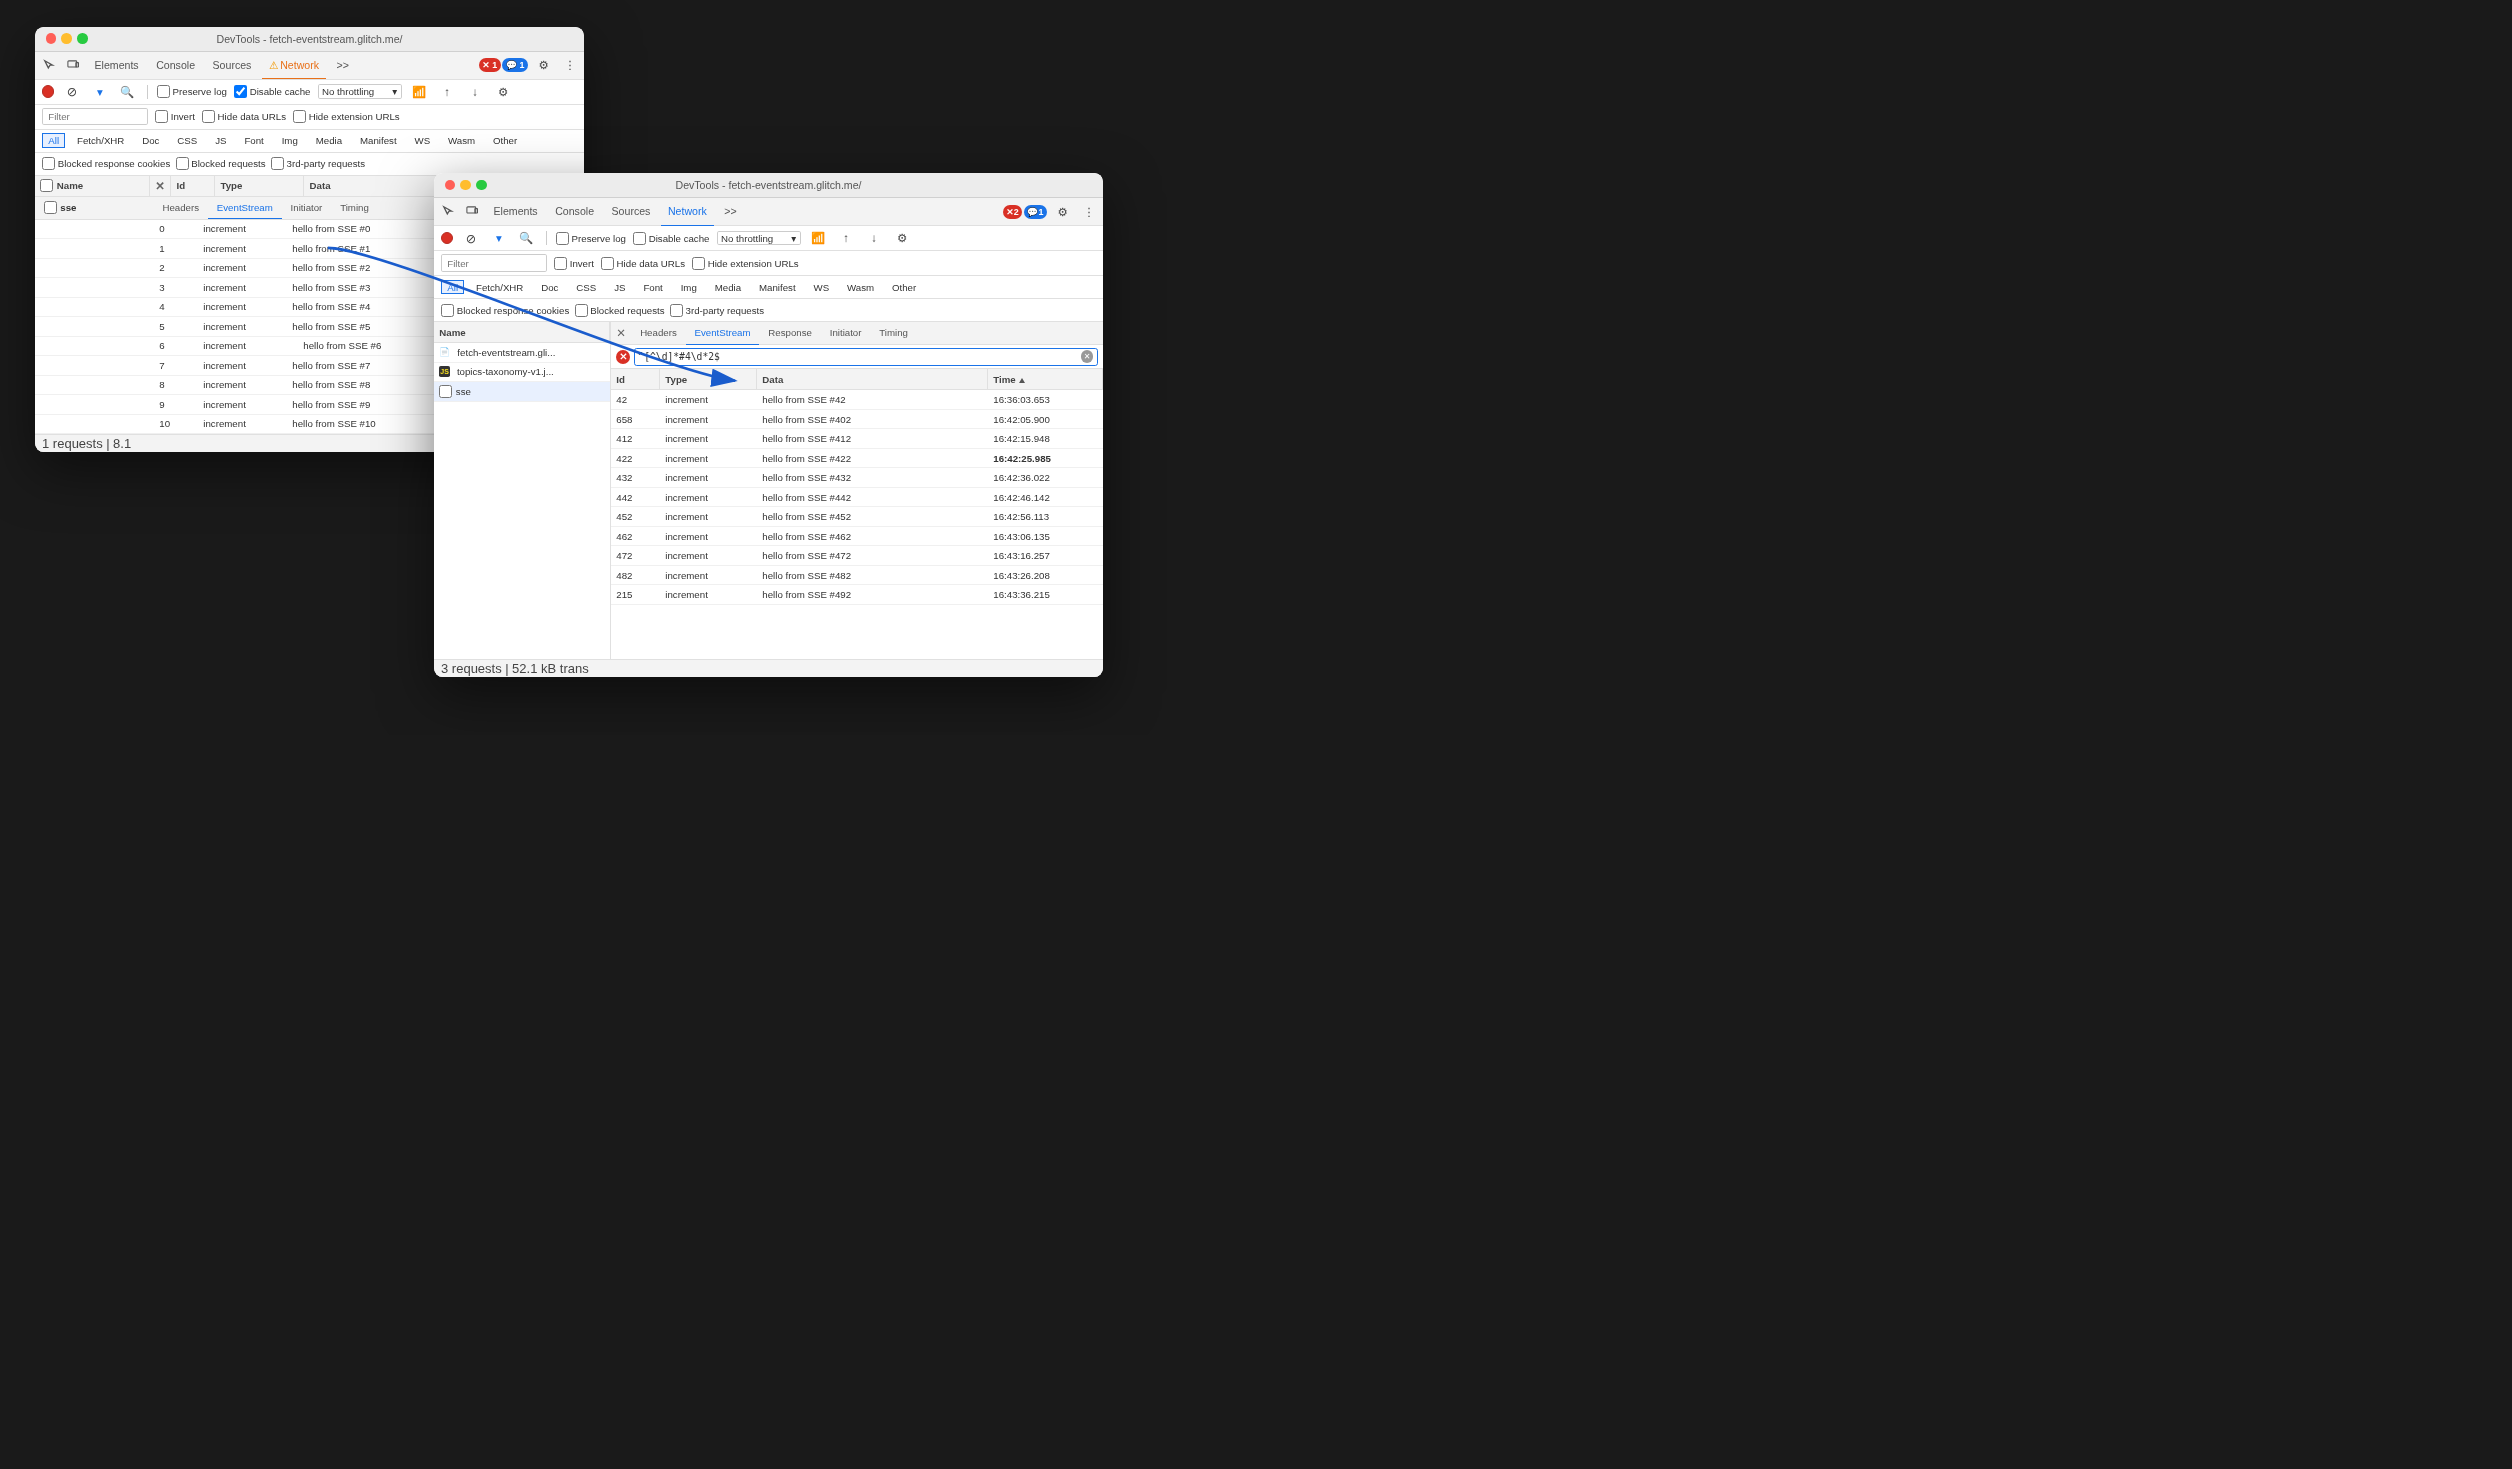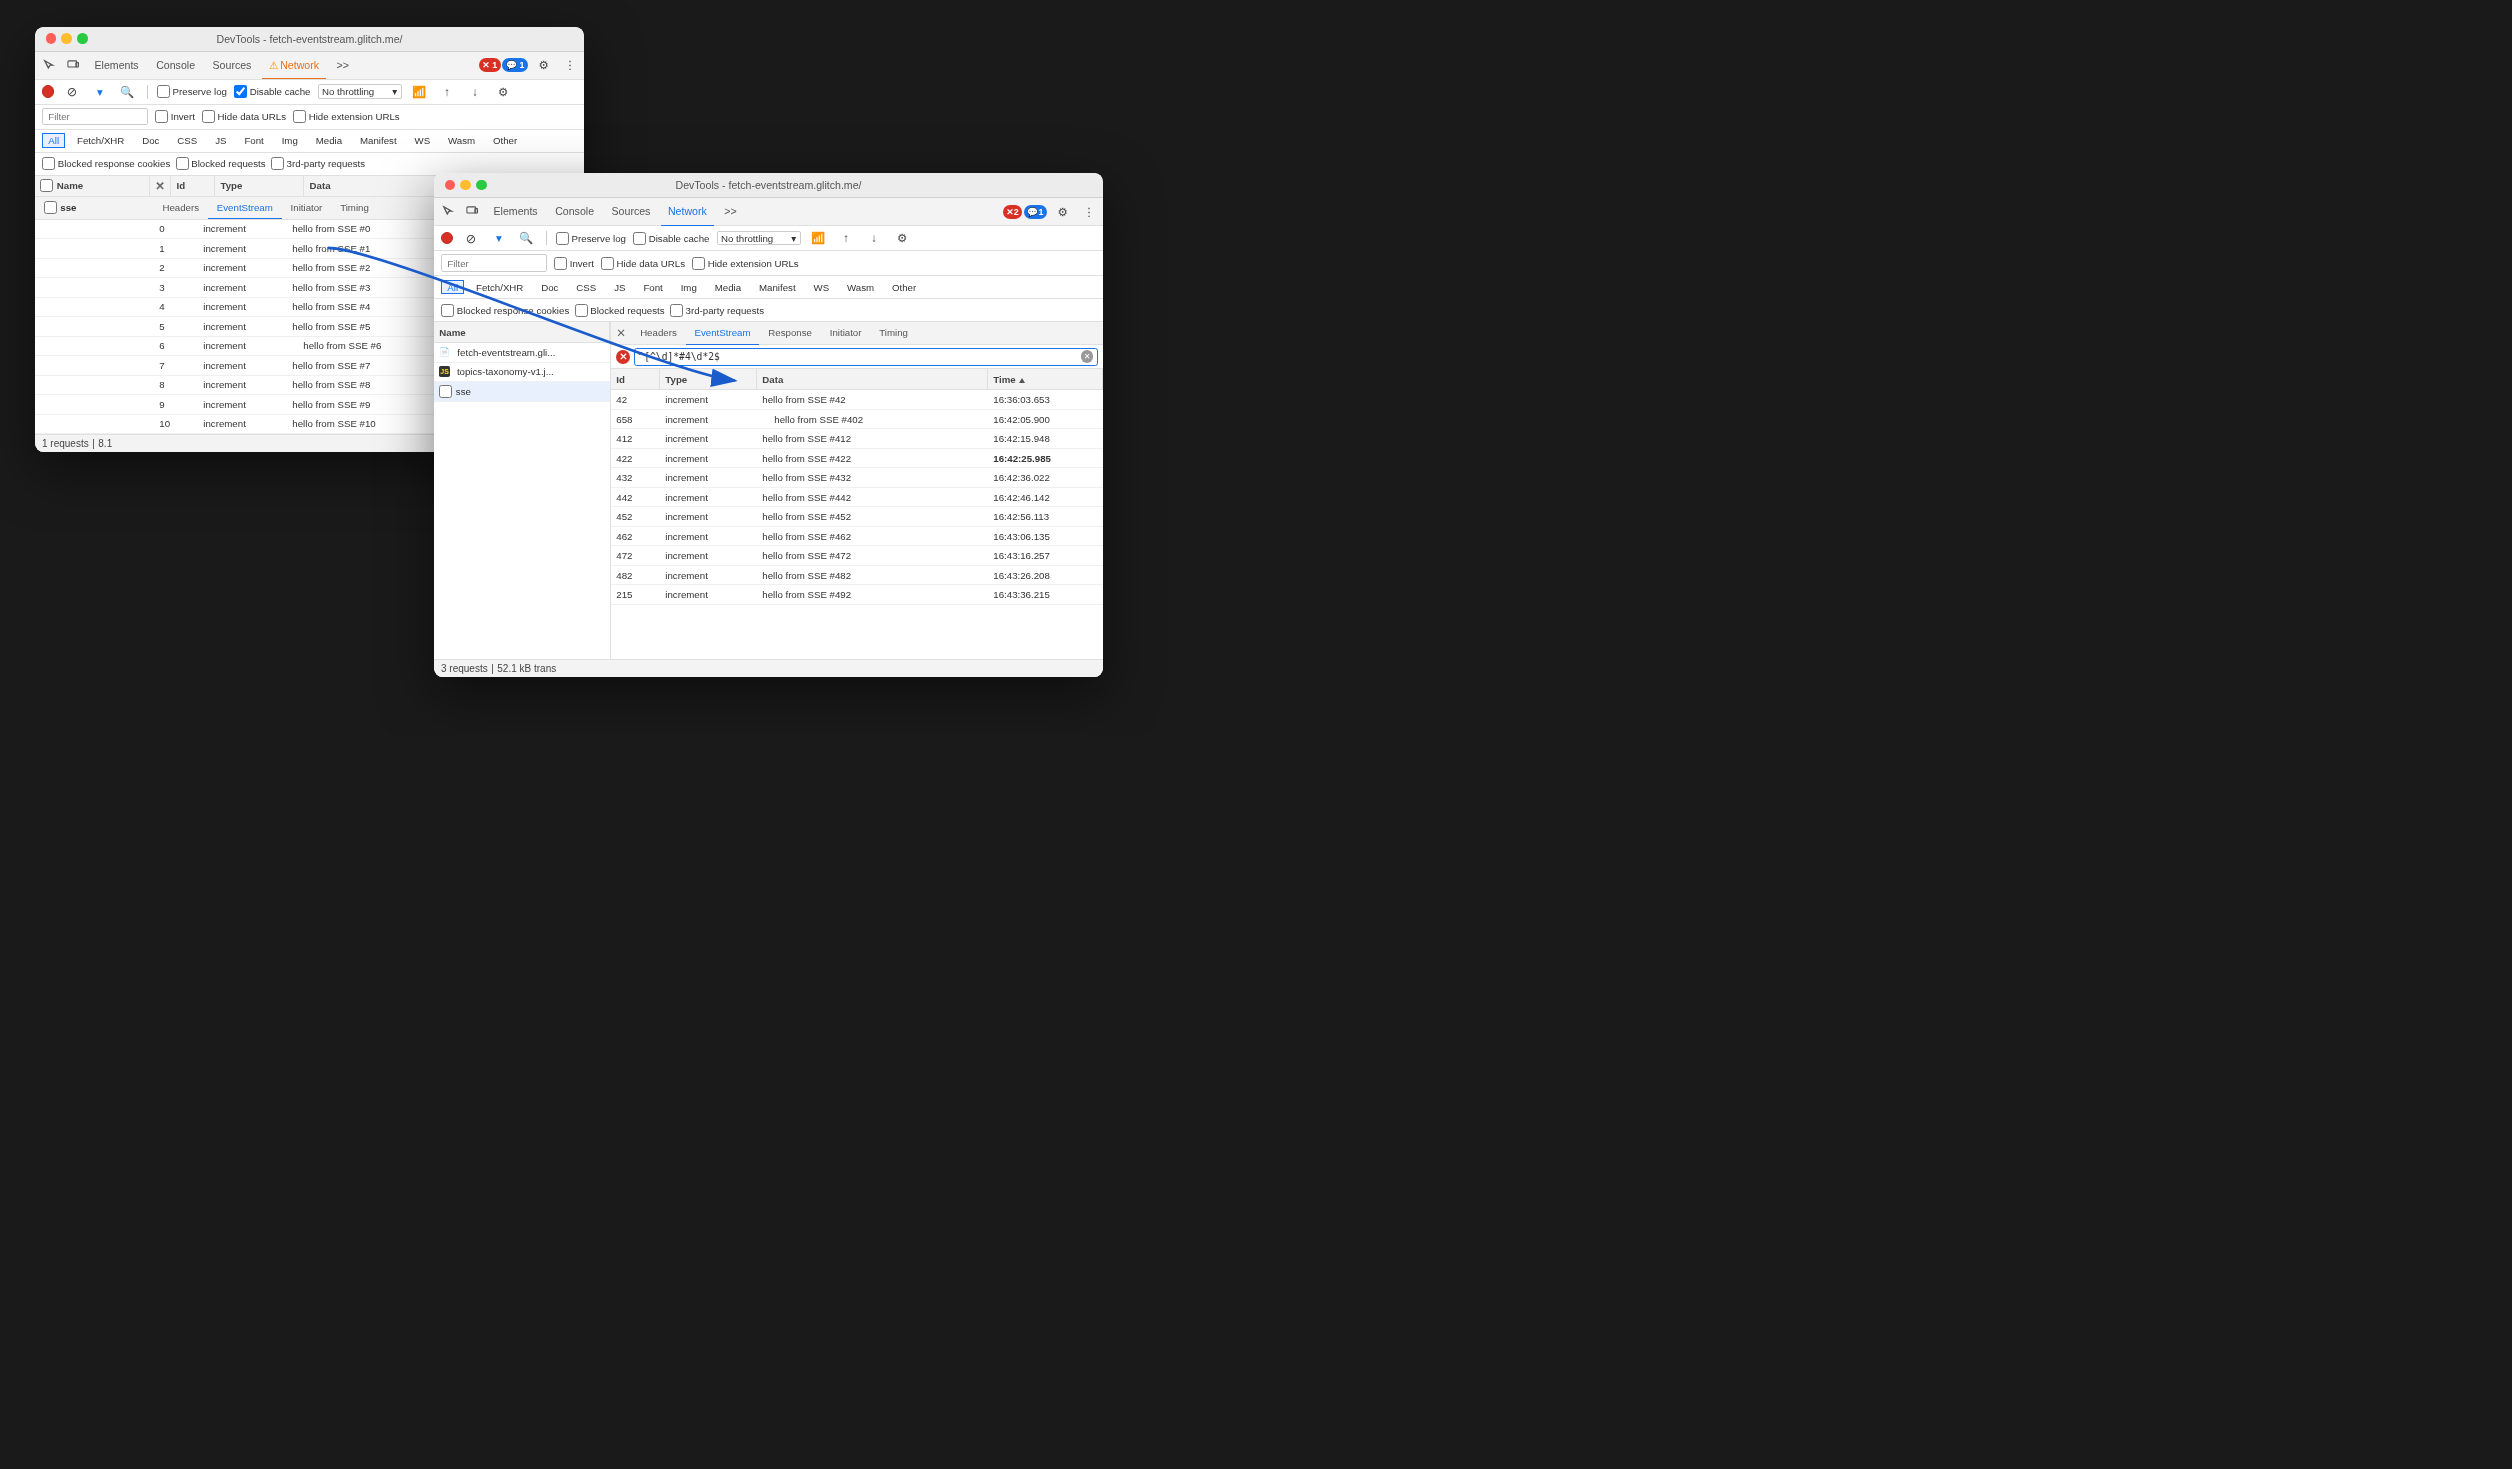--- a/index.html
+++ b/index.html
@@ -237,21 +237,21 @@
       text-overflow: ellipsis;
     }
 
     .status-bar {
       height: 17.7px;
       border-top: 0.9px solid #e0e0e0;
       background: #f3f3f3;
       display: flex;
       align-items: center;
       padding: 0 7px;
-      font-size: 10px;
+      font-size: 13px;
       color: #444;
       gap: 3.5px;
     }
 
     .panel-tab {
       padding: 0 8.9px;
       height: 23px;
       display: flex;
       align-items: center;
       font-size: 9.7px;
@@ -780,21 +780,21 @@
       <div style="overflow-y:auto;flex:1;">
         <div class="table-row">
           <div class="col" style="width:49px;">42</div>
           <div class="col" style="width:97px;">increment</div>
           <div class="col" style="flex:1;">hello from SSE #42</div>
           <div class="col" style="width:115px;margin-left:21px;">16:36:03.653</div>
         </div>
         <div class="table-row">
           <div class="col" style="width:49px;">658</div>
           <div class="col" style="width:97px;">increment</div>
-          <div class="col" style="flex:1;margin-left:12px;">hello from SSE #402</div>
+          <div class="col" style="flex:1;">hello from SSE #402</div>
           <div class="col" style="width:115px;">16:42:05.900</div>
         </div>
         <div class="table-row">
           <div class="col" style="width:49px;">412</div>
           <div class="col" style="width:97px;">increment</div>
           <div class="col" style="flex:1;">hello from SSE #412</div>
           <div class="col" style="width:115px;">16:42:15.948</div>
         </div>
         <div class="table-row">
           <div class="col" style="width:49px;">422</div>

